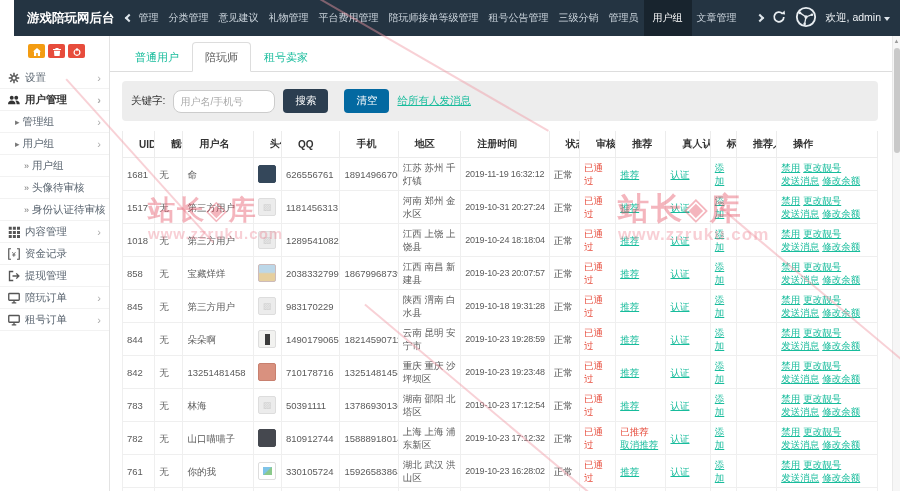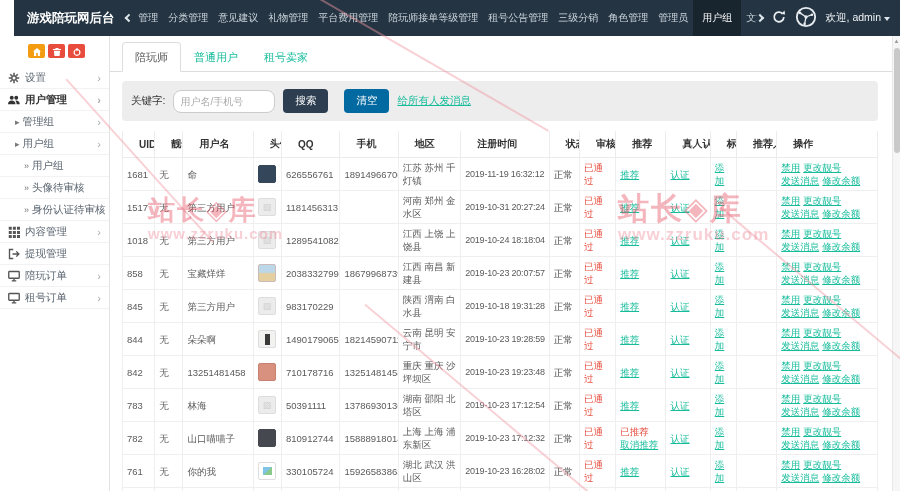--- a/index.html
+++ b/index.html
@@ -101,21 +101,20 @@
   <span class="chev chev-l"></span>
   <div class="nav-items">
     <div class="nav-item">管理</div>
     <div class="nav-item">分类管理</div>
     <div class="nav-item">意见建议</div>
     <div class="nav-item">礼物管理</div>
     <div class="nav-item">平台费用管理</div>
     <div class="nav-item">陪玩师接单等级管理</div>
     <div class="nav-item">租号公告管理</div>
     <div class="nav-item">三级分销</div>
-    <div class="nav-item">角色管理</div>
     <div class="nav-item">管理员</div>
     <div class="nav-item active">用户组</div>
     <div class="nav-item">文章管理</div>
   </div>
   <div class="nav-right">
     <span class="chev chev-r"></span>
     <span>
       <svg width="14" height="14" viewBox="0 0 16 16">
           <path fill="none" stroke="#e8edf1" stroke-width="2" d="M13.5 8a5.5 5.5 0 1 1-1.6-3.9"></path>
           <path fill="#e8edf1" d="M14.4 0.6l.5 4.6-4.6-.5z"></path>
@@ -195,20 +194,27 @@
   </div>
   <div class="side-item">
     <span class="icn"><svg width="12" height="12" viewBox="0 0 16 16" fill="#555">
           <path d="M1 1h4v4H1zm5.5 0h4v4h-4zM12 1h4v4h-4zM1 6.5h4v4H1zm5.5 0h4v4h-4zm5.5 0h4v4h-4zM1 12h4v4H1zm5.5 0h4v4h-4zm5.5 0h4v4h-4z"></path>
         </svg></span>
     <span>内容管理</span>
     <span class="side-chev">›</span>
   </div>
   <div class="side-item">
     <span class="icn"><svg width="12" height="12" viewBox="0 0 16 16">
+          <path fill="none" stroke="#555" stroke-width="1.6" d="M4 1H1v14h3M12 1h3v14h-3"></path>
+          <text x="8" y="11.5" font-size="9" text-anchor="middle" fill="#555">¥</text>
+        </svg></span>
+    <span>资金记录</span>
+  </div>
+  <div class="side-item">
+    <span class="icn"><svg width="12" height="12" viewBox="0 0 16 16">
           <path fill="none" stroke="#555" stroke-width="1.8" d="M7 2H2v12h5"></path>
           <path fill="none" stroke="#555" stroke-width="1.8" d="M6 8h8M11 4.5L14.5 8 11 11.5"></path>
         </svg></span>
     <span>提现管理</span>
   </div>
   <div class="side-item">
     <span class="icn"><svg width="12" height="12" viewBox="0 0 16 16">
           <rect x="1" y="2" width="14" height="9" rx="1" fill="none" stroke="#555" stroke-width="1.8"></rect>
           <path stroke="#555" stroke-width="1.8" d="M8 11v3M5 14.5h6"></path>
         </svg></span>
@@ -220,22 +226,22 @@
           <rect x="1" y="2" width="14" height="9" rx="1" fill="none" stroke="#555" stroke-width="1.8"></rect>
           <path stroke="#555" stroke-width="1.8" d="M8 11v3M5 14.5h6"></path>
         </svg></span>
     <span>租号订单</span>
     <span class="side-chev">›</span>
   </div>
 </div>
 
 <div class="main">
   <div class="tabs">
+    <div class="tab">普通用户</div>
     <div class="tab active">陪玩师</div>
-    <div class="tab">普通用户</div>
     <div class="tab">租号卖家</div>
   </div>
 
   <div class="search-panel">
     <span class="search-label">关键字:</span>
     <input class="search-input" placeholder="用户名/手机号" style="">
     <button class="btn btn-search">搜索</button>
     <button class="btn btn-clear">清空</button>
     <a class="msg-link">给所有人发消息</a>
   </div>

